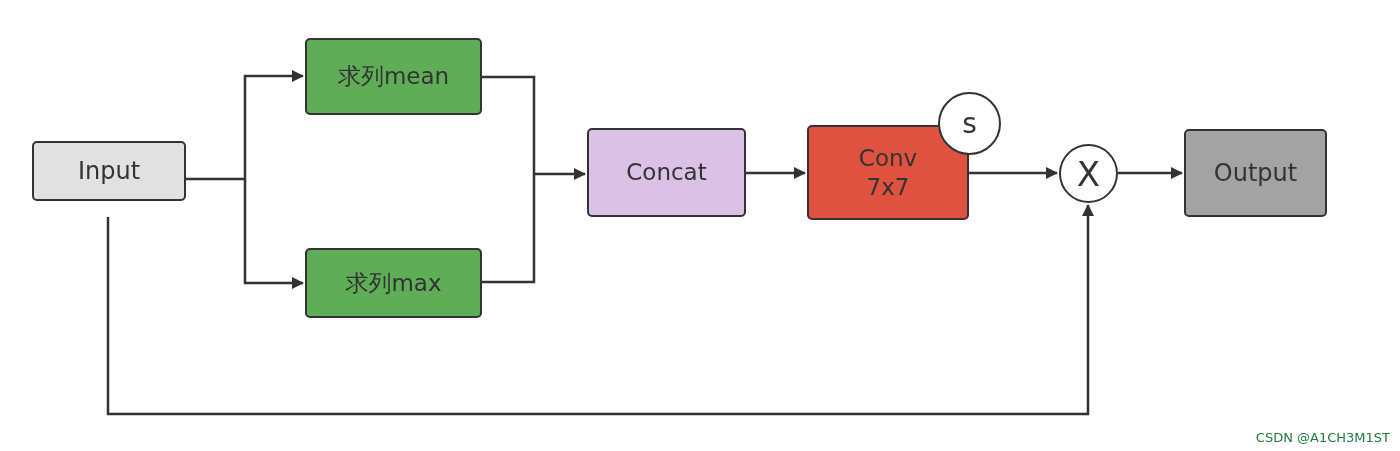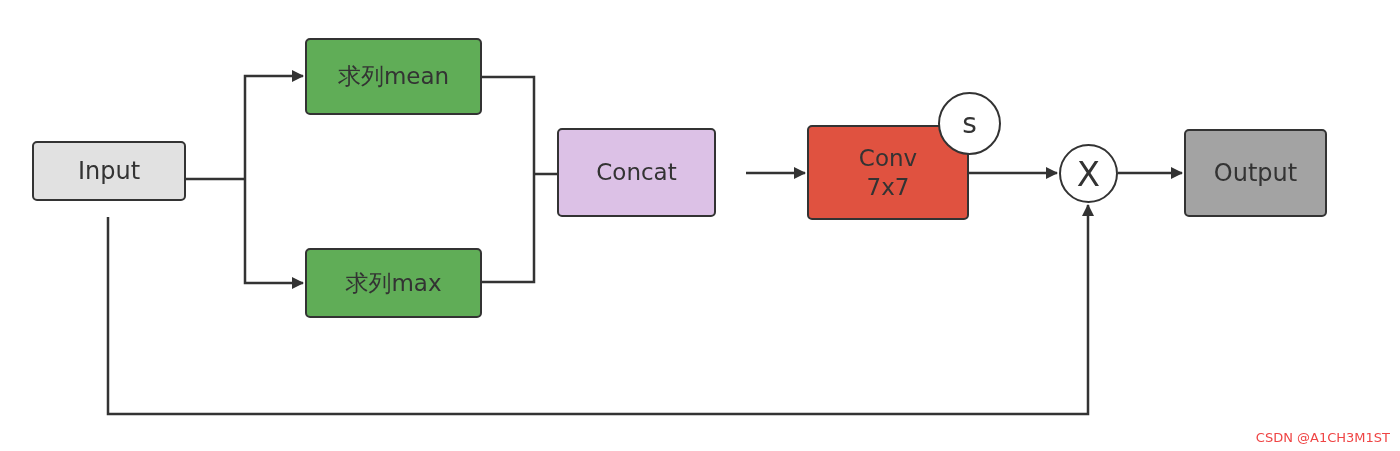--- a/index.html
+++ b/index.html
@@ -6,29 +6,29 @@
     body { width: 1400px; height: 451px; position: relative; overflow: hidden;
            font-family: "Liberation Sans", "DejaVu Sans", sans-serif; }
     #diagram { position: absolute; left: 0; top: 0; width: 1400px; height: 451px; }
     .node { position: absolute; box-sizing: border-box; border: 2.5px solid #333333;
             border-radius: 5px; display: flex; flex-direction: column;
             align-items: center; justify-content: center; color: #333333;
             font-family: "DejaVu Sans", sans-serif; text-align: center; line-height: 1.25; }
     .n-input  { left: 32px;  top: 141px; width: 154px; height: 60px; font-size: 24px; }
     .n-mean   { left: 305px; top: 38px;  width: 177px; height: 77px; font-size: 23px; }
     .n-max    { left: 305px; top: 248px; width: 177px; height: 70px; font-size: 23px; }
-    .n-concat { left: 557px; top: 128px; width: 159px; height: 89px; font-size: 23px; }
+    .n-concat { left: 587px; top: 128px; width: 159px; height: 89px; font-size: 23px; }
     .n-conv   { left: 807px; top: 125px; width: 162px; height: 95px; font-size: 23px; text-align: center; }
     .n-output { left: 1184px; top: 129px; width: 143px; height: 88px; font-size: 24px; }
     .circle { position: absolute; box-sizing: border-box; border: 2.5px solid #333333;
               border-radius: 50%; background: #ffffff; display: flex; align-items: center;
               justify-content: center; color: #333333; font-family: "DejaVu Sans", sans-serif; }
     .c-sig { left: 938px; top: 92px; width: 63px; height: 63px; font-size: 28px; }
     .c-mul { left: 1059px; top: 144px; width: 59px; height: 59px; font-size: 34px; }
-    .watermark { position: absolute; right: 10px; bottom: 6px; font-size: 13px; color: #ef4444;
+    .watermark { position: absolute; right: 10px; bottom: 6px; font-size: 13px; color: #15803d;
                  font-family: "DejaVu Sans", sans-serif; }
   </style>
 </head>
 <body>
 
 <svg id="diagram" viewBox="0 0 1400 451" xmlns="http://www.w3.org/2000/svg">
   <defs>
     <marker id="arrow" viewBox="0 0 12 12" refX="11" refY="6" markerWidth="12" markerHeight="12" markerUnits="userSpaceOnUse" orient="auto">
       <path d="M0,0 L12,6 L0,12 z" fill="#333333"></path>
     </marker>

